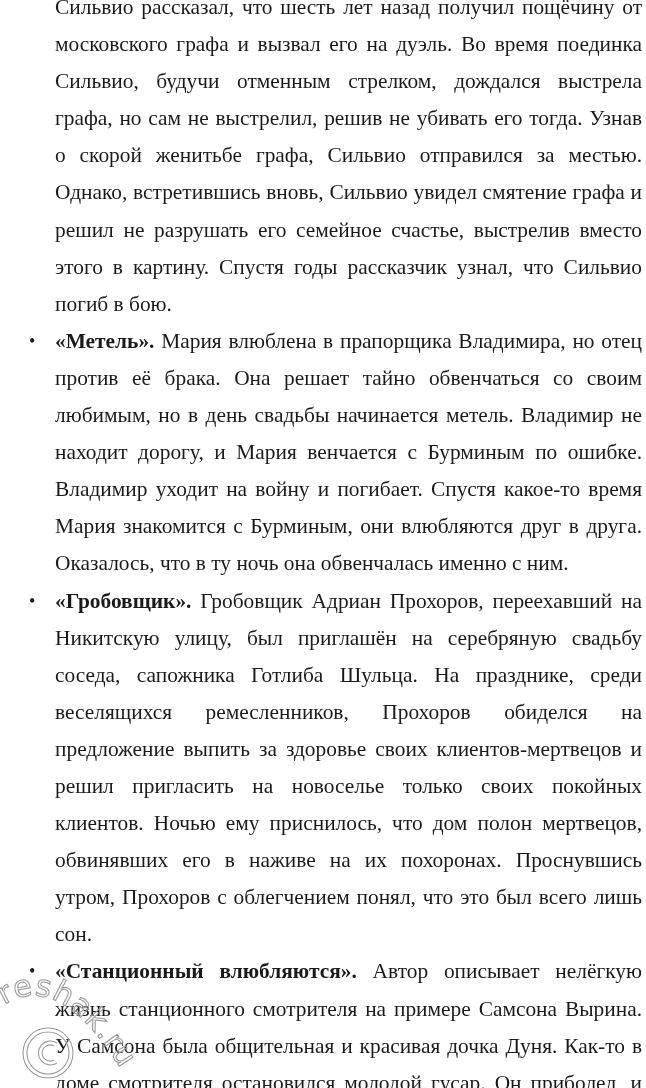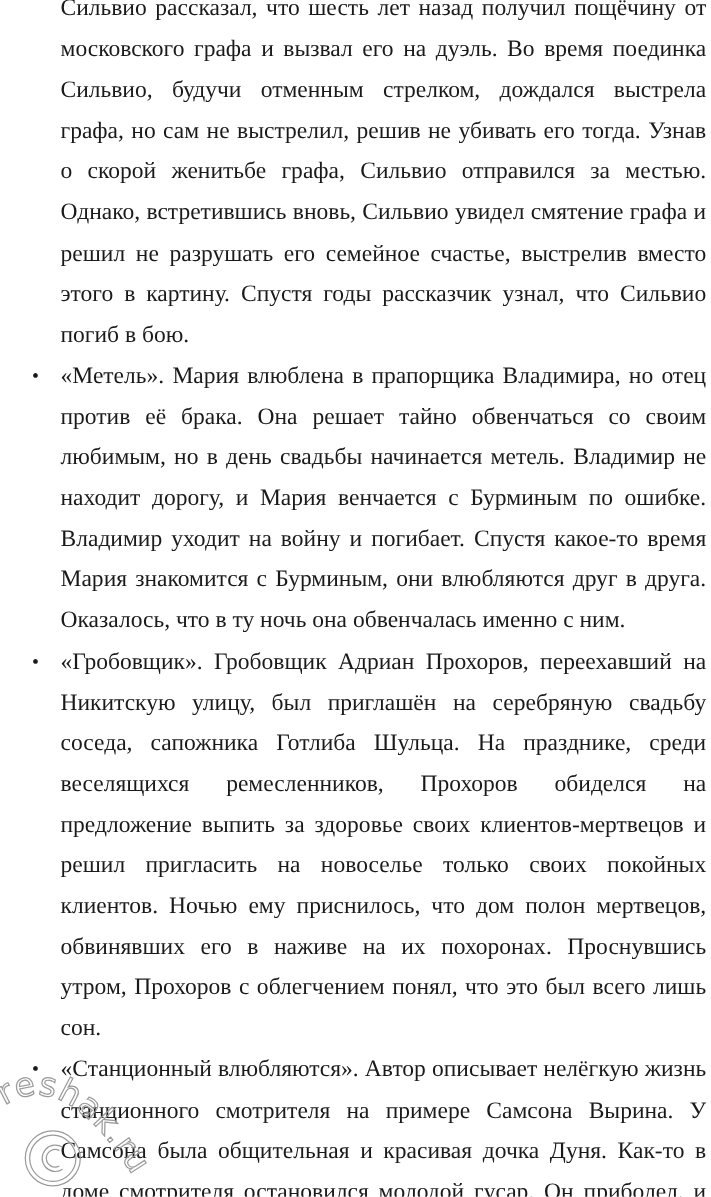--- a/index.html
+++ b/index.html
@@ -44,21 +44,21 @@
     }
     .bullet {
       position: absolute;
       left: 29px;
       top: 0;
       width: 14px;
       text-align: center;
       font-size: 18px;
     }
     .title {
-      font-weight: normal;
+      font-weight: bold;
     }
     .watermark {
       position: absolute;
       left: 0;
       top: 975px;
       width: 140px;
       height: 113px;
       pointer-events: none;
     }
   </style>

